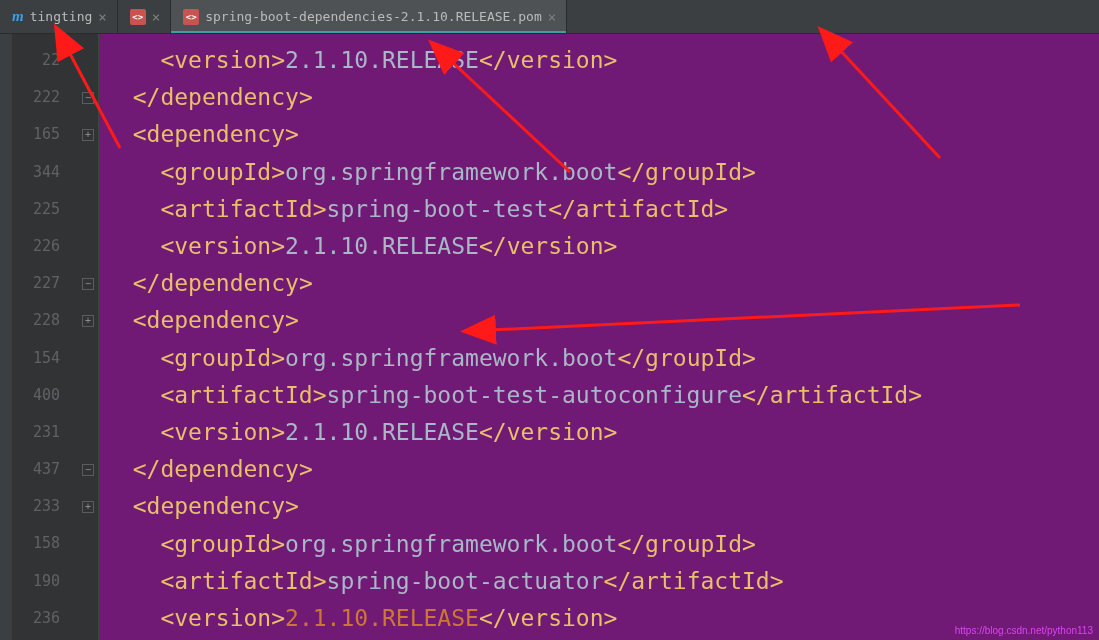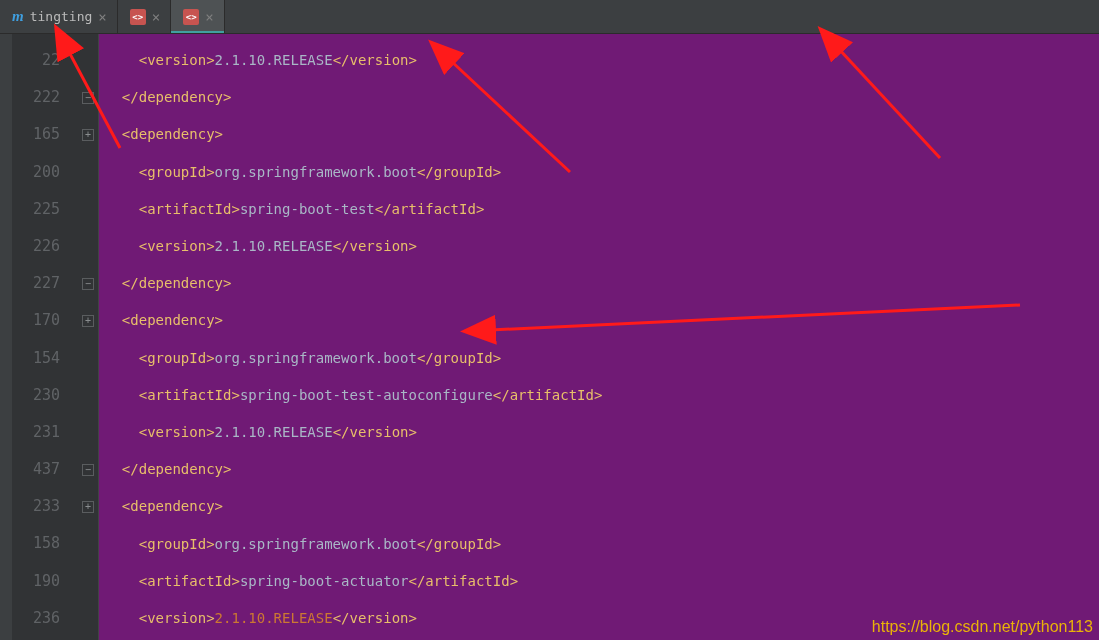--- a/index.html
+++ b/index.html
@@ -71,67 +71,68 @@
   .fold-strip .fg{height:37.2px;display:flex;align-items:center;justify-content:center;}
   .fold-icon{
     width:12px;height:12px;border:1px solid #5a5d5f;color:#8a8d8f;font-size:10px;line-height:10px;text-align:center;
   }
   .divider{width:1px;background:#414445;flex:none;}
   .code{
     flex:1;
     padding:8px 0 0 6px;
     white-space:pre;
     font-family:"Consolas","Monaco",monospace;
-    font-size:14px;
+    font-size:23px;
     line-height:37.2px;
   }
   .br{color:#e8bf6a;} 
   .tag{color:#e8bf6a;}
   .txt{color:#a9b7c6;}
   .txt-hot{color:#cc7832;}
   .ind-guide{color:#4d4d4d;}
   
   .watermark{
-    position:absolute;right:6px;bottom:4px;color:#eab308;font-size:16px;font-family:Arial,sans-serif;
+    position:absolute;right:6px;bottom:4px;color:#d946ef;font-size:10px;font-family:Arial,sans-serif;
   }
   
   .arrows{position:absolute;left:0;top:0;pointer-events:none;}
 </style>
 </head>
 <body>
 
 <div class="tabbar" id="tabbar">
     <div class="tab">
       <span class="tab-icon-m">m</span>
       <span>tingting</span>
       <span class="close">×</span>
     </div>
     <div class="tab">
       <span class="tab-icon-xml"></span>
       <span class="close">×</span>
     </div>
     <div class="tab active">
       <span class="tab-icon-xml"></span>
+      <span>spring-boot-dependencies-2.1.10.RELEASE.pom</span>
       <span class="close">×</span>
     </div>
   </div>
 
 <div class="editor">
   <div class="left-strip"></div>
   <div class="gutter" id="gutter">
       <div class="ln">22</div>
       <div class="ln">222</div>
       <div class="ln">165</div>
-      <div class="ln">200</div>
+      <div class="ln">344</div>
       <div class="ln">225</div>
       <div class="ln">226</div>
       <div class="ln">227</div>
-      <div class="ln">170</div>
+      <div class="ln">228</div>
       <div class="ln">154</div>
-      <div class="ln">230</div>
+      <div class="ln">400</div>
       <div class="ln">231</div>
       <div class="ln">437</div>
       <div class="ln">233</div>
       <div class="ln">158</div>
       <div class="ln">190</div>
       <div class="ln">236</div>
     </div>
   <div class="fold-strip" id="foldstrip">
       <div class="fg"></div>
       <div class="fg">

